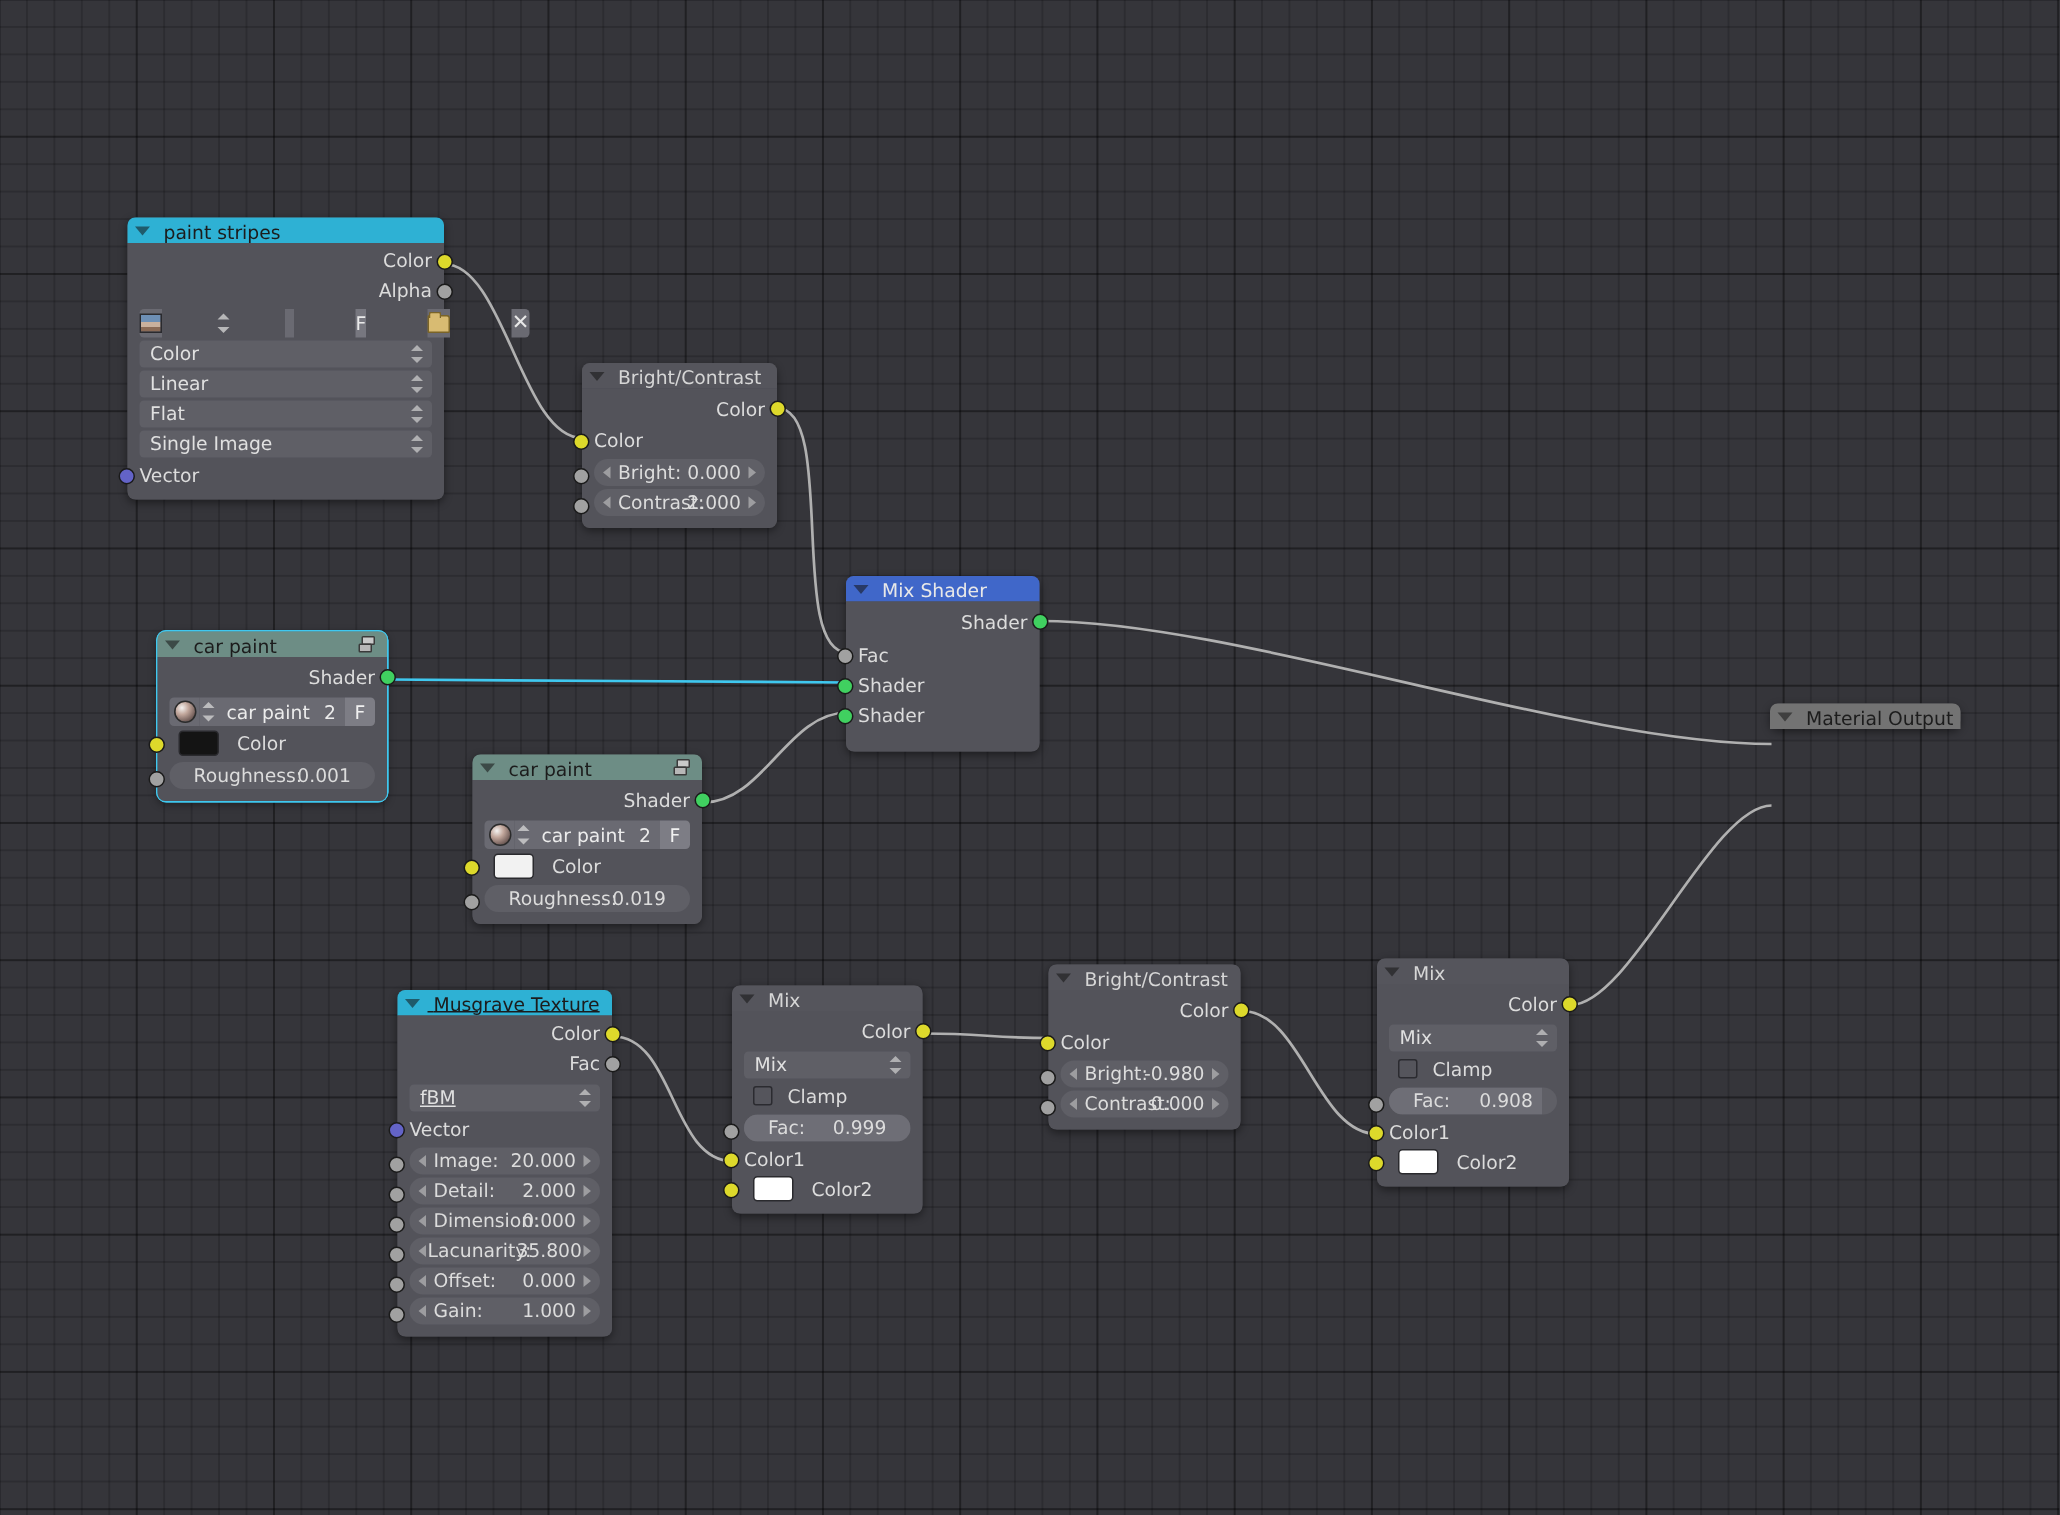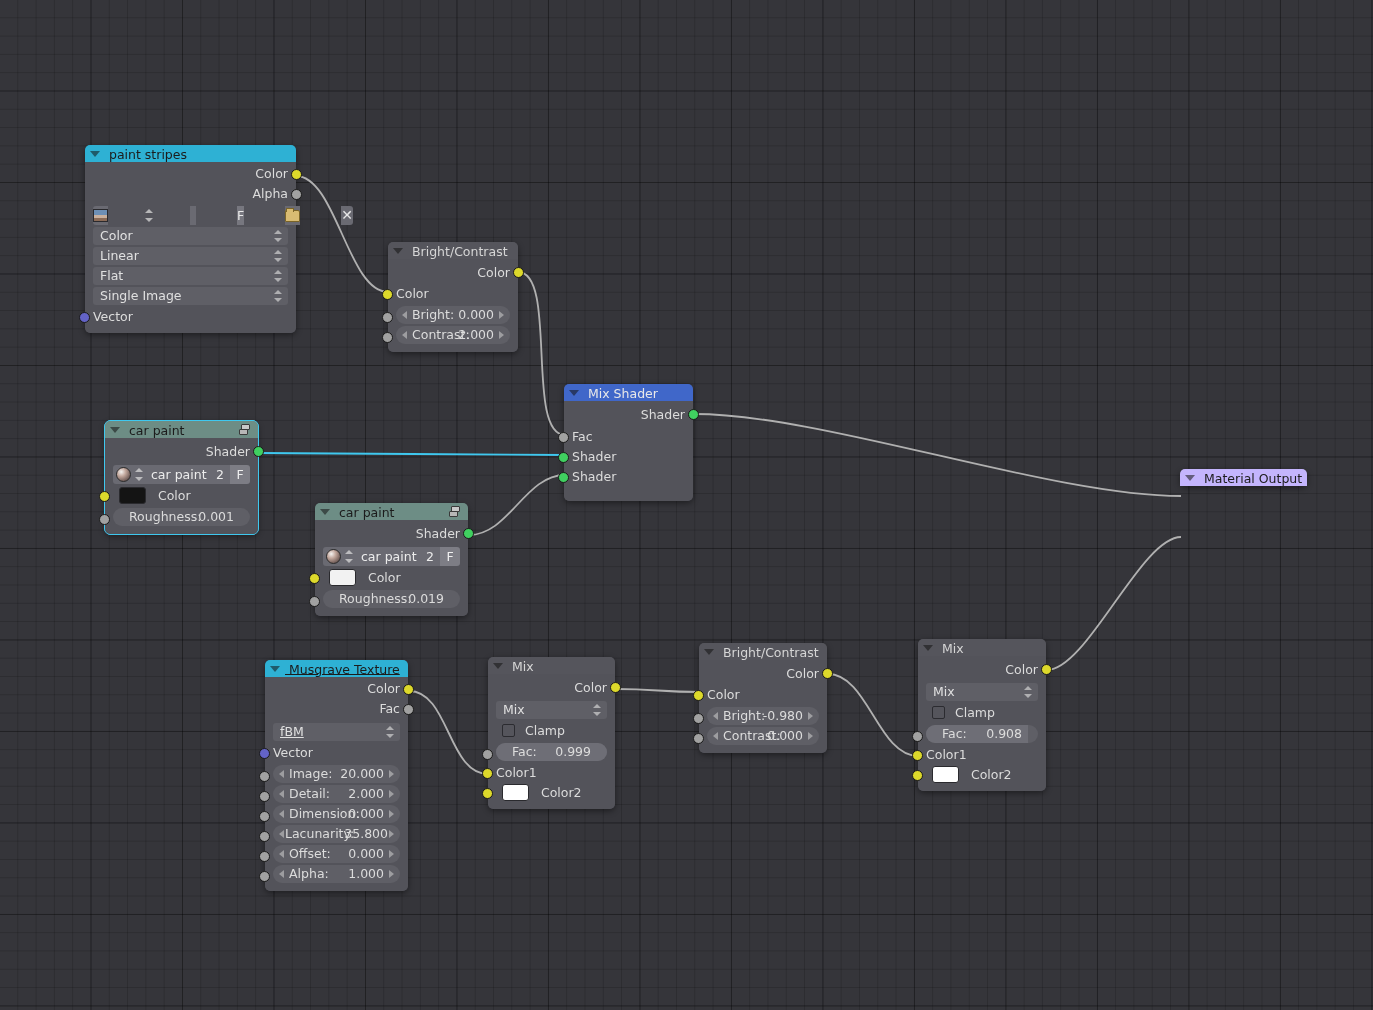--- a/index.html
+++ b/index.html
@@ -385,21 +385,21 @@
         <span class="socket sock-grey" style="left:-6px; top:6px;"></span>
         <div class="widget">
           <span class="wl">Roughness:</span>
           <span class="wv">0.019</span>
         </div>
       </div>
     </div>
   </div>
 
   <div class="node" style="left:1180px; top:469px; width:127px;">
-    <div class="node-header" style="background:#c4b5fd; color:#1c1c1c;">
+    <div class="node-header" style="background:#737373; color:#1c1c1c;">
       <span class="hdr-tri"></span>
       <span class="hdr-label">Material Output</span>
     </div>
   </div>
 
   <div class="node" style="left:265px; top:660px; width:143px;">
     <div class="node-header" style="background:#2eb1d4;text-decoration:underline;">
       <span class="hdr-tri"></span>
       <span class="hdr-label">Musgrave Texture</span>
     </div>
@@ -462,21 +462,21 @@
           <span class="arrL"></span>
           <span class="wl">Offset:</span>
           <span class="wv">0.000</span>
           <span class="arrR"></span>
         </div>
       </div>
       <div style="position:relative;">
         <span class="socket sock-grey" style="left:-6px; top:6px;"></span>
         <div class="widget">
           <span class="arrL"></span>
-          <span class="wl">Alpha:</span>
+          <span class="wl">Gain:</span>
           <span class="wv">1.000</span>
           <span class="arrR"></span>
         </div>
       </div>
     </div>
   </div>
 
   <div class="node" style="left:488px; top:657px; width:127px;">
     <div class="node-header" style="background:#55555c; color:#d6d6d6;">
       <span class="hdr-tri"></span>

